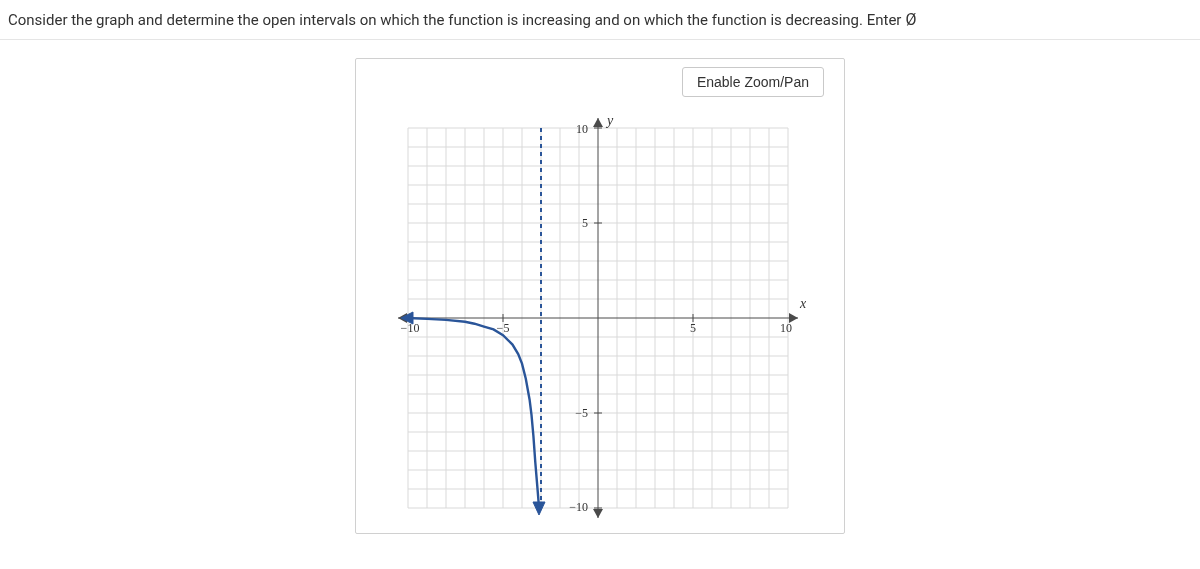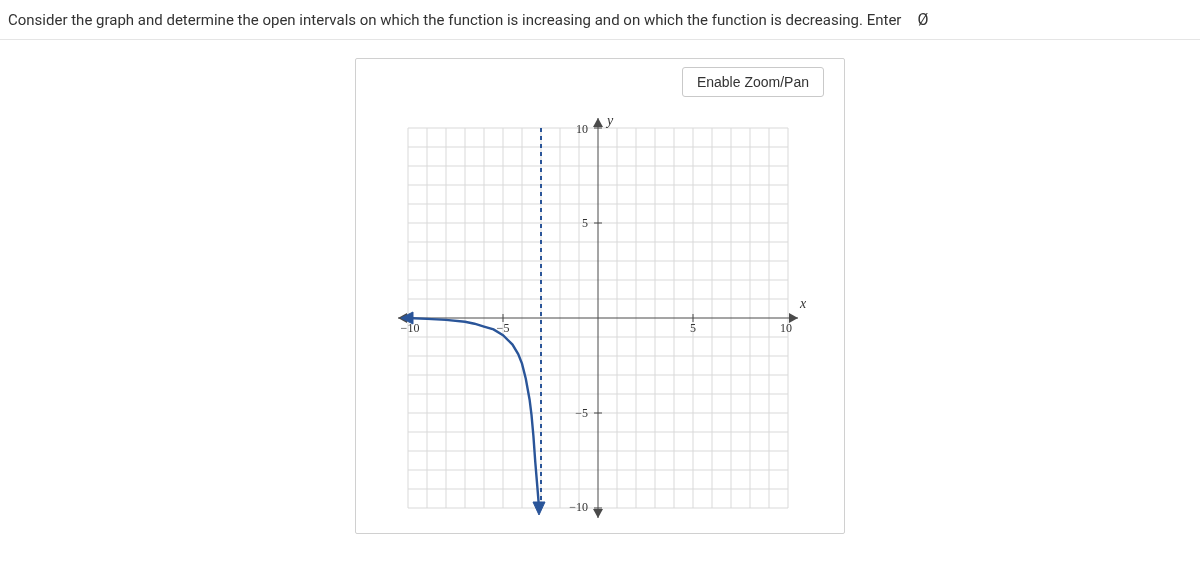--- a/index.html
+++ b/index.html
@@ -11,21 +11,21 @@
     overflow: hidden;
     color: #333;
   }
   .question-row {
     padding: 10px 8px 10px 8px;
     border-bottom: 1px solid #e5e5e5;
     font-size: 15px;
     color: #333;
     display: flex;
     align-items: center;
-    gap: 16px;
+    gap: 4px;
     white-space: nowrap;
   }
   .graph-panel {
     width: 490px;
     margin: 18px auto 0 auto;
     border: 1px solid #d0d0d0;
     border-radius: 2px;
     position: relative;
     padding: 10px 10px 10px 6px;
   }

